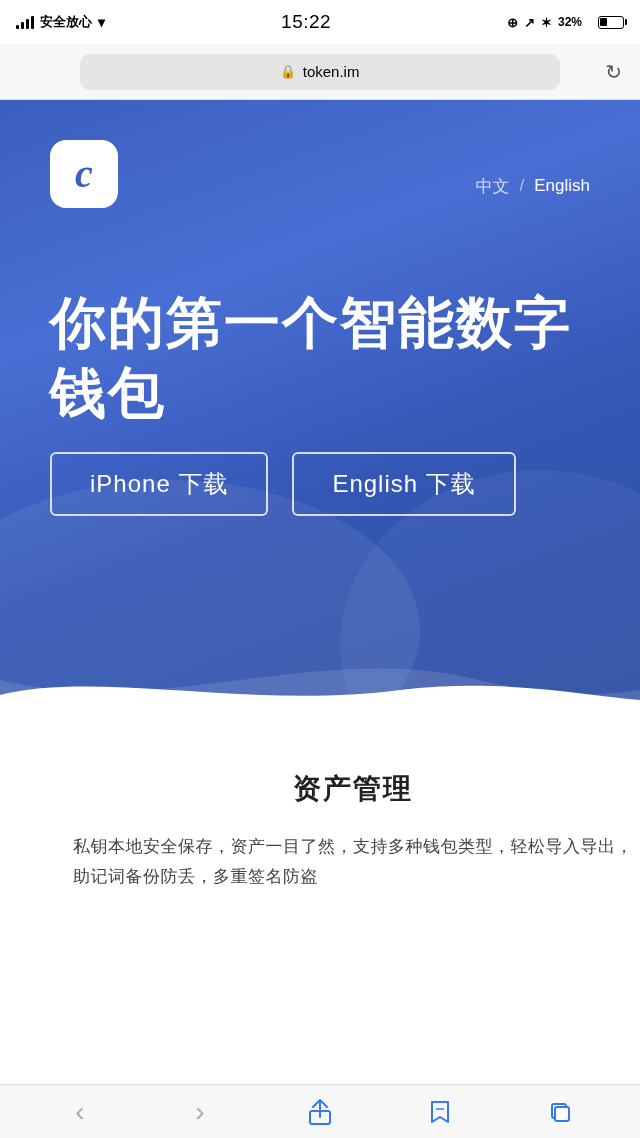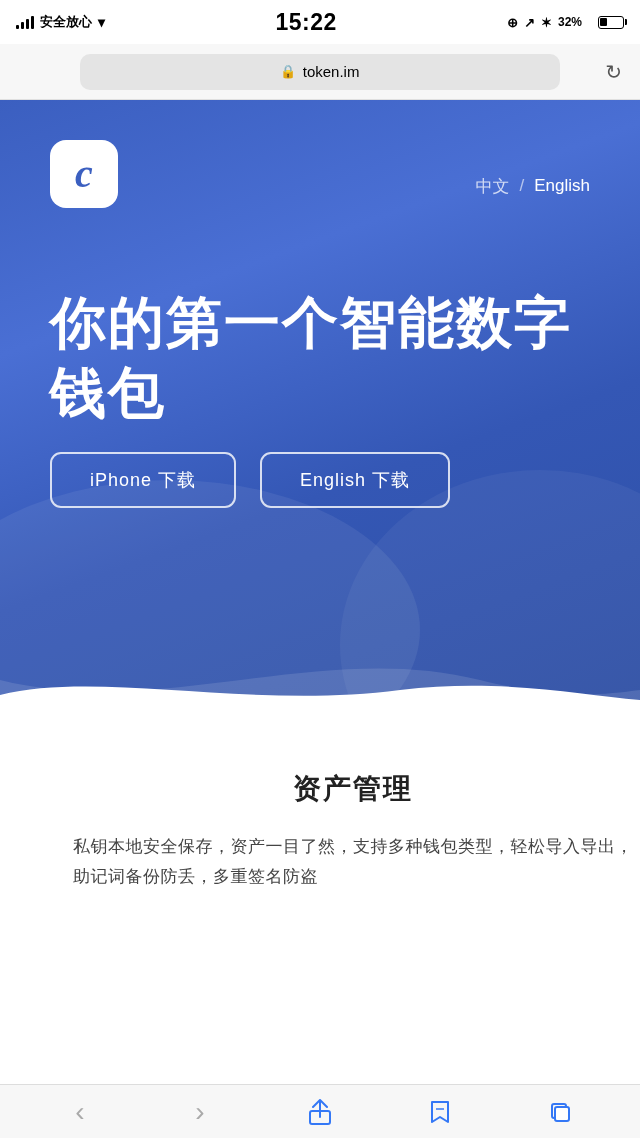--- a/index.html
+++ b/index.html
@@ -42,22 +42,22 @@
       border-radius: 1px;
     }
     .signal-bars span:nth-child(1) { height: 4px; }
     .signal-bars span:nth-child(2) { height: 7px; }
     .signal-bars span:nth-child(3) { height: 10px; }
     .signal-bars span:nth-child(4) { height: 13px; }
     .wifi-icon {
       font-size: 14px;
     }
     .status-center {
-      font-size: 23px;
-      font-weight: 700;
+      font-size: 19px;
+      font-weight: 400;
       letter-spacing: 0.5px;
     }
     .status-right {
       display: flex;
       align-items: center;
       gap: 6px;
       font-size: 12px;
     }
     .battery {
       display: flex;
@@ -210,23 +210,23 @@
       letter-spacing: 3px;
     }
     .hero-buttons {
       display: flex;
       gap: 24px;
     }
     .hero-btn {
       border: 2px solid rgba(255,255,255,0.8);
       background: transparent;
       color: #fff;
-      font-size: 18px;
+      font-size: 24px;
       padding: 14px 38px;
-      border-radius: 11px;
+      border-radius: 6px;
       cursor: pointer;
       letter-spacing: 1px;
     }
 
     
     .wave-container {
       position: absolute;
       bottom: 0;
       left: 0;
       width: 100%;

